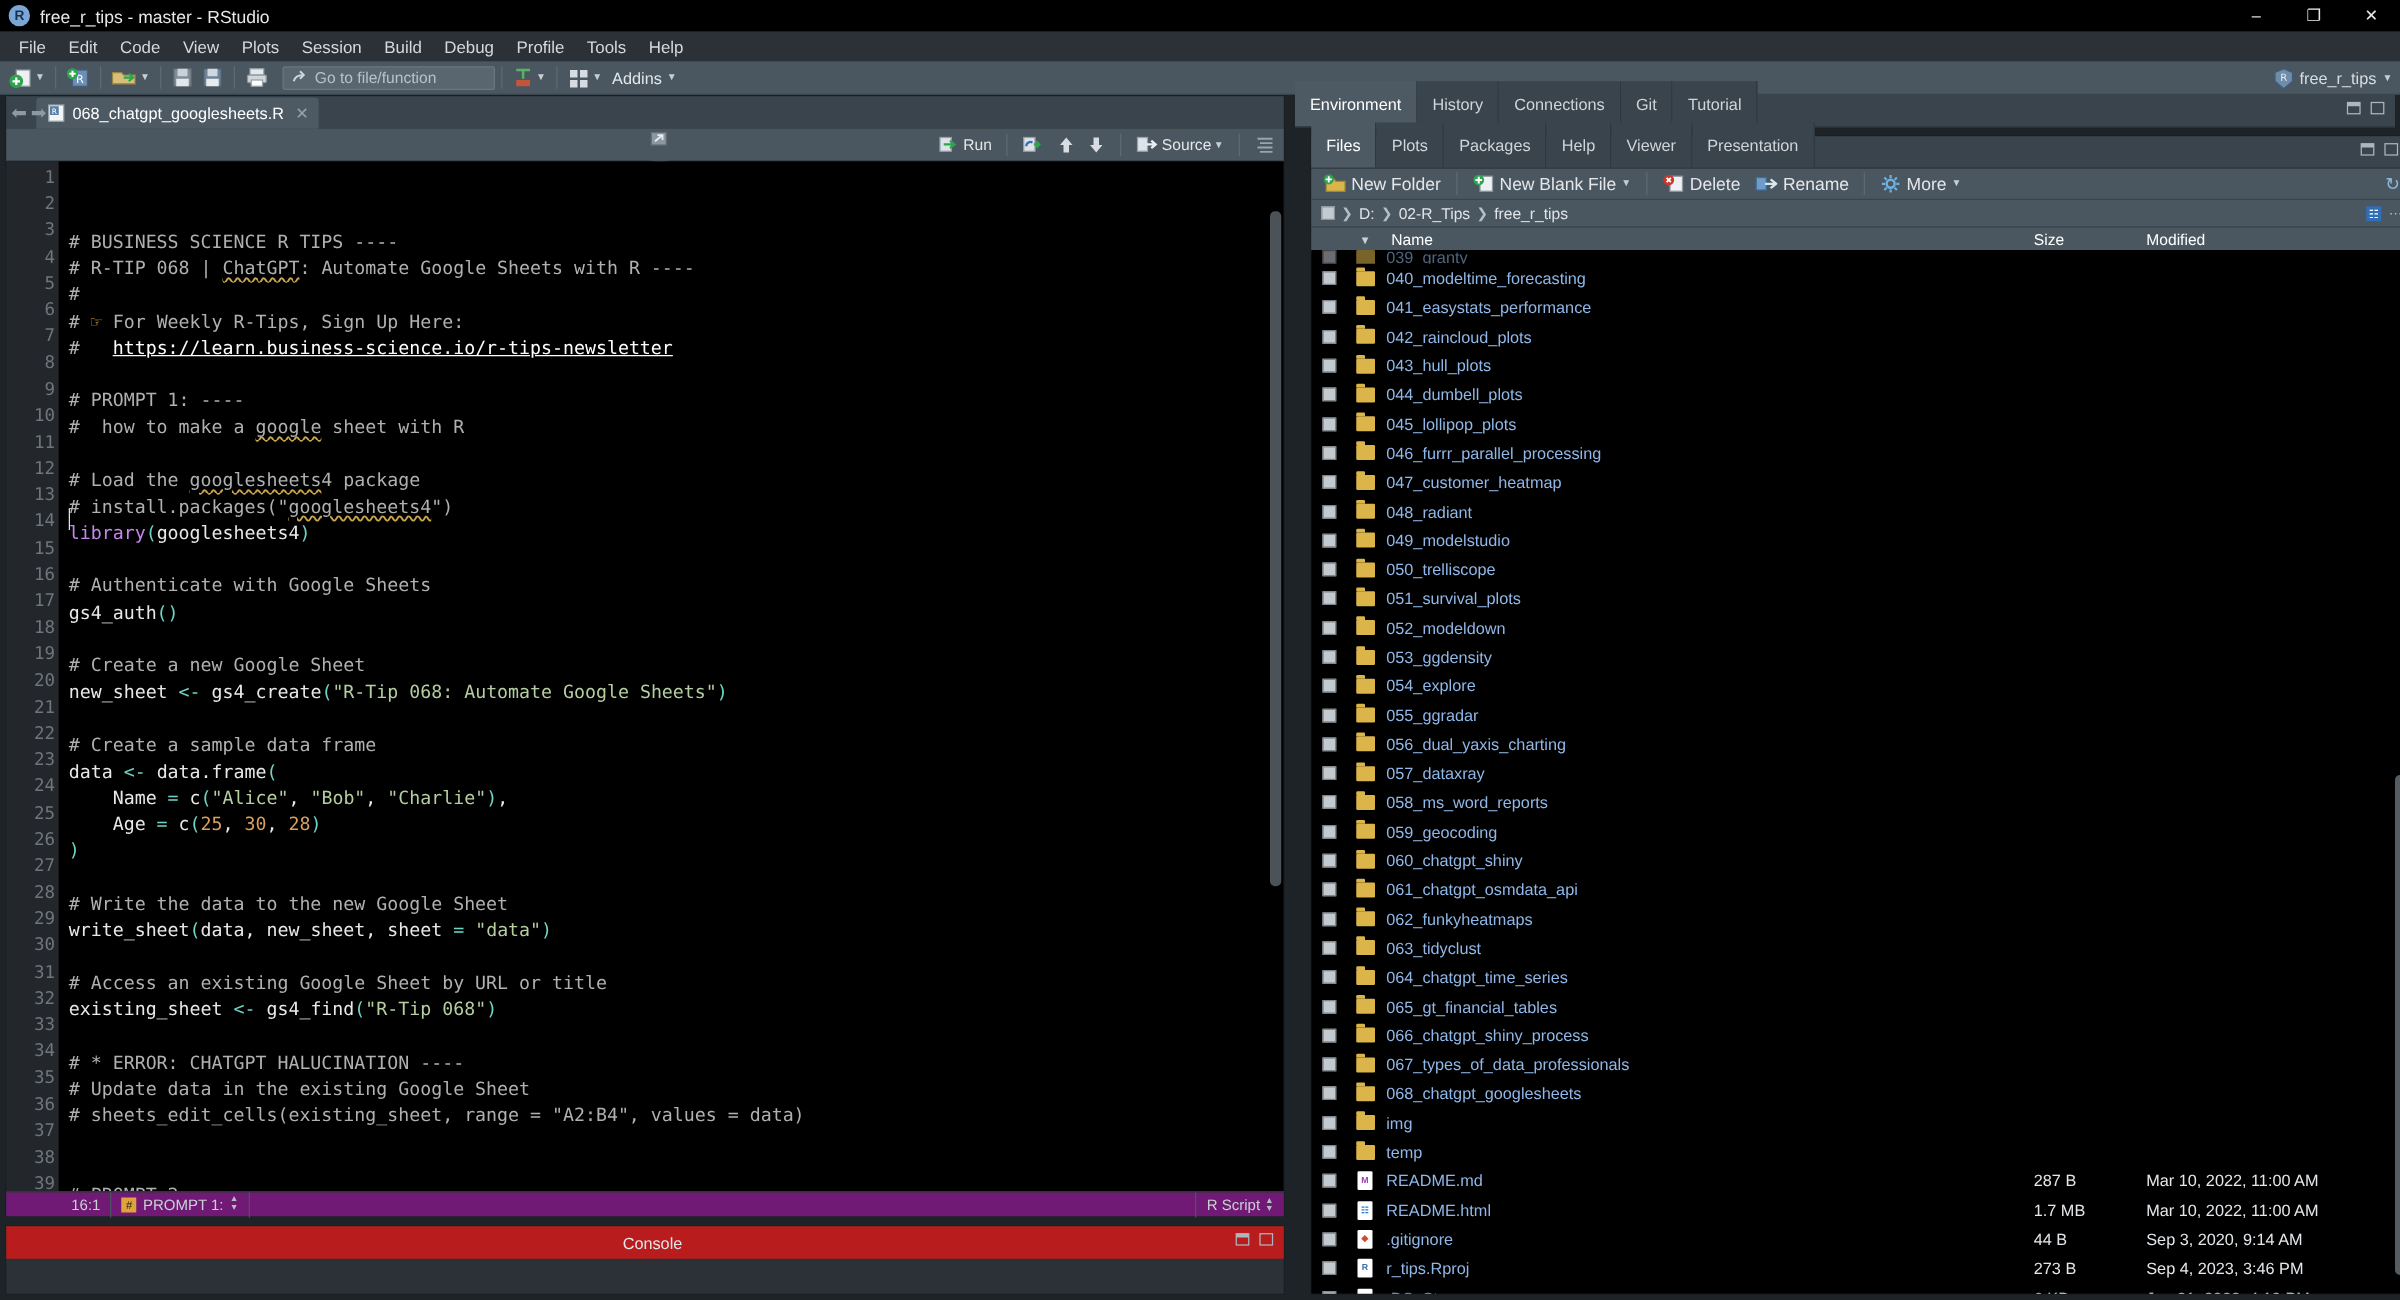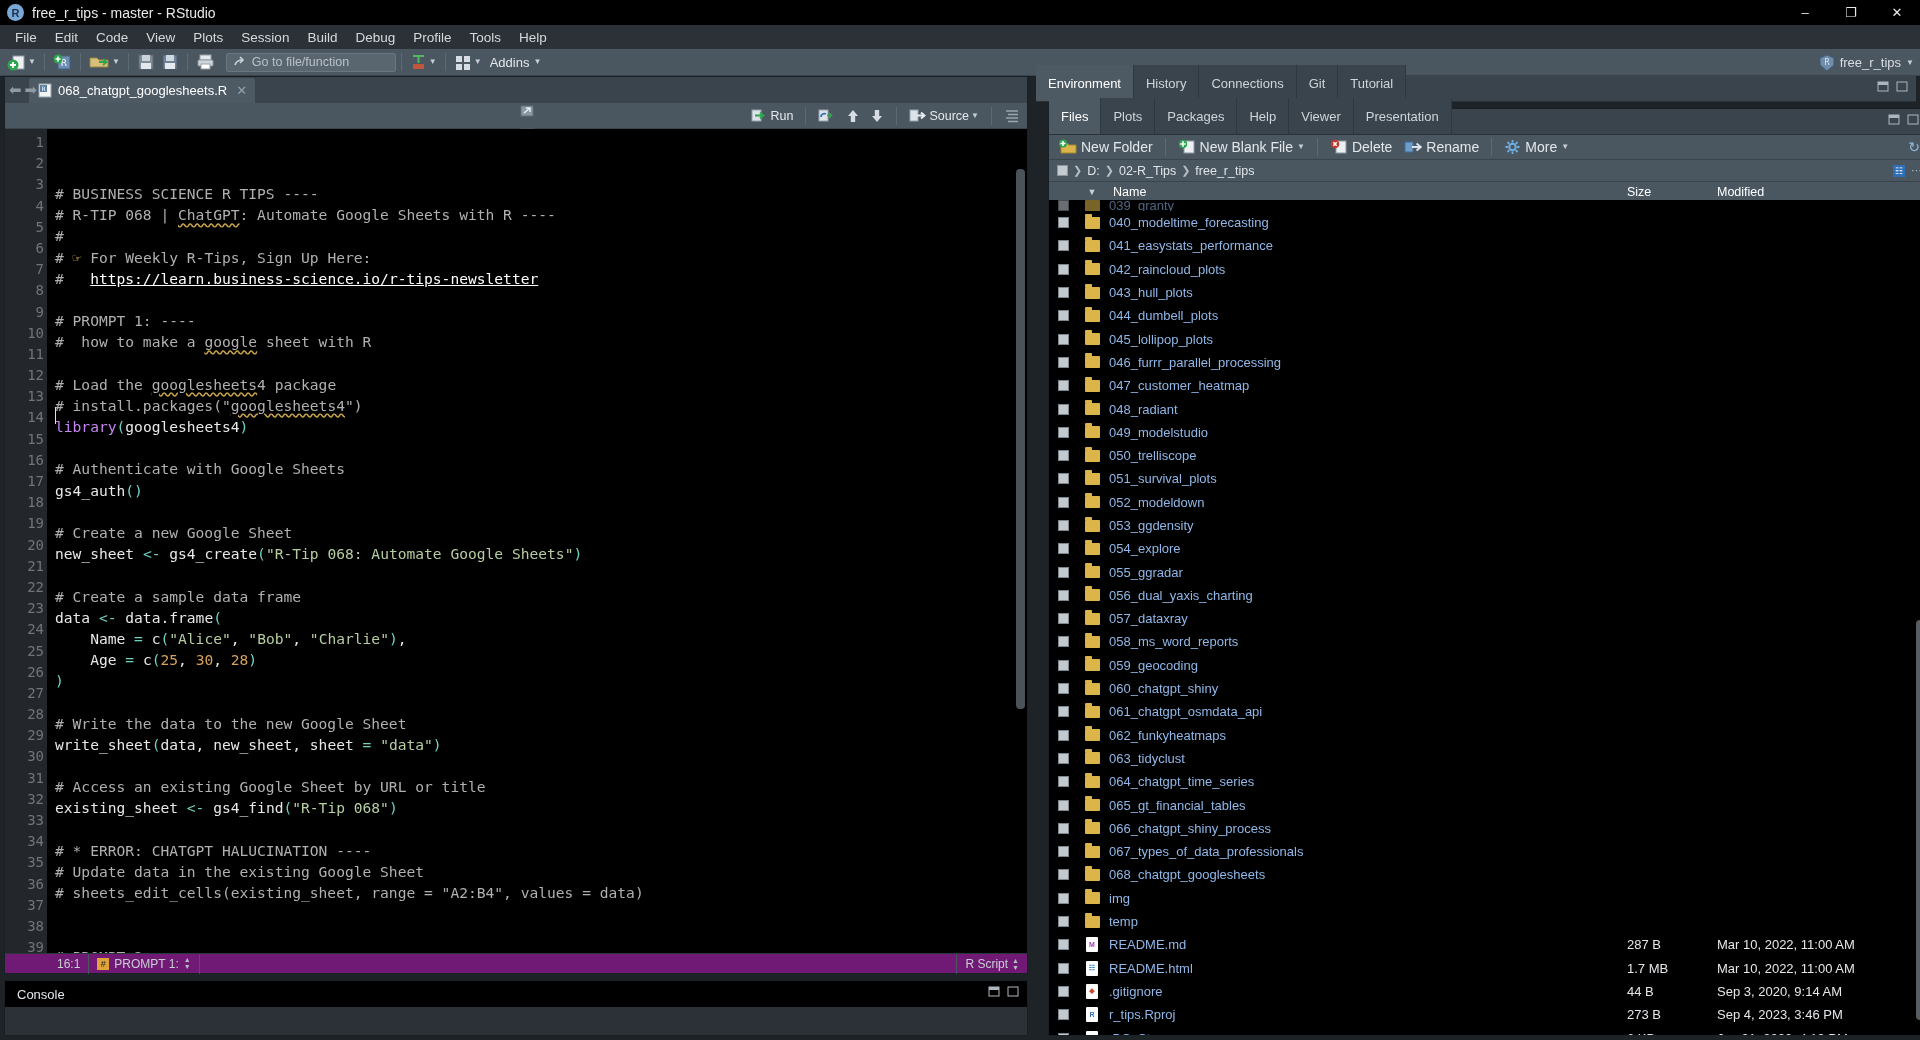--- a/index.html
+++ b/index.html
@@ -154,22 +154,22 @@
               border-left: 1px solid #4a555e; }
   .hashbox { width: 12px; height: 12px; background: #e0a33c; color: #1d1f21;
              font-size: 9px; display: flex; align-items: center; justify-content: center; }
   .updown { display: flex; flex-direction: column; gap: 1px; color: #b6bdc3; font-size: 7px; line-height: 6px; }
 
   
   #console-pane {
     position: absolute; left: 0; top: 904px; width: 1024px; height: 56px;
     background: #2b3136; border: 1px solid #1a1f24;
   }
-  #console-head { height: 26px; background: #000000; display: flex; align-items: center;
-                  position: relative; }
+  #console-head { height: 26px; background: #b91c1c; display: flex; align-items: center;
+                  position: relative; justify-content: center; }
   #console-lbl { color: #e2e6ea; font-size: 13px; padding-left: 12px; }
 
   
   #env-pane { position: absolute; left: 0; top: 0; width: 880px; height: 26px; }
 
   
   #files-pane {
     position: absolute; left: 12px; top: 32px; width: 880px; height: 928px;
     background: #2b3136; border: 1px solid #1a1f24;
   }

